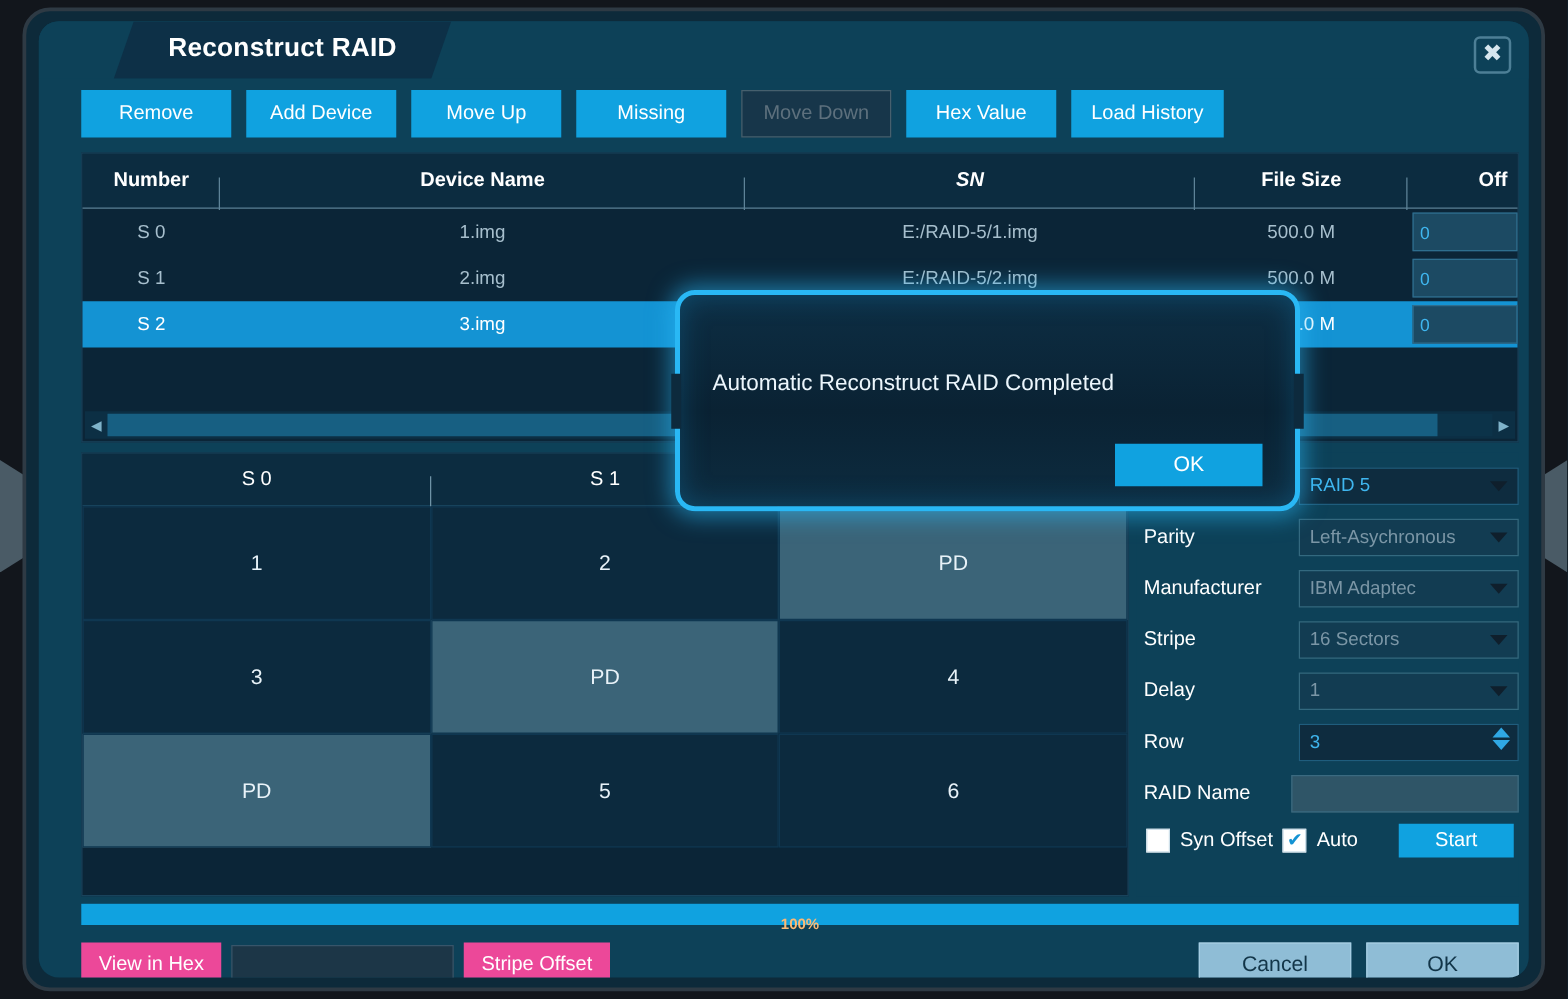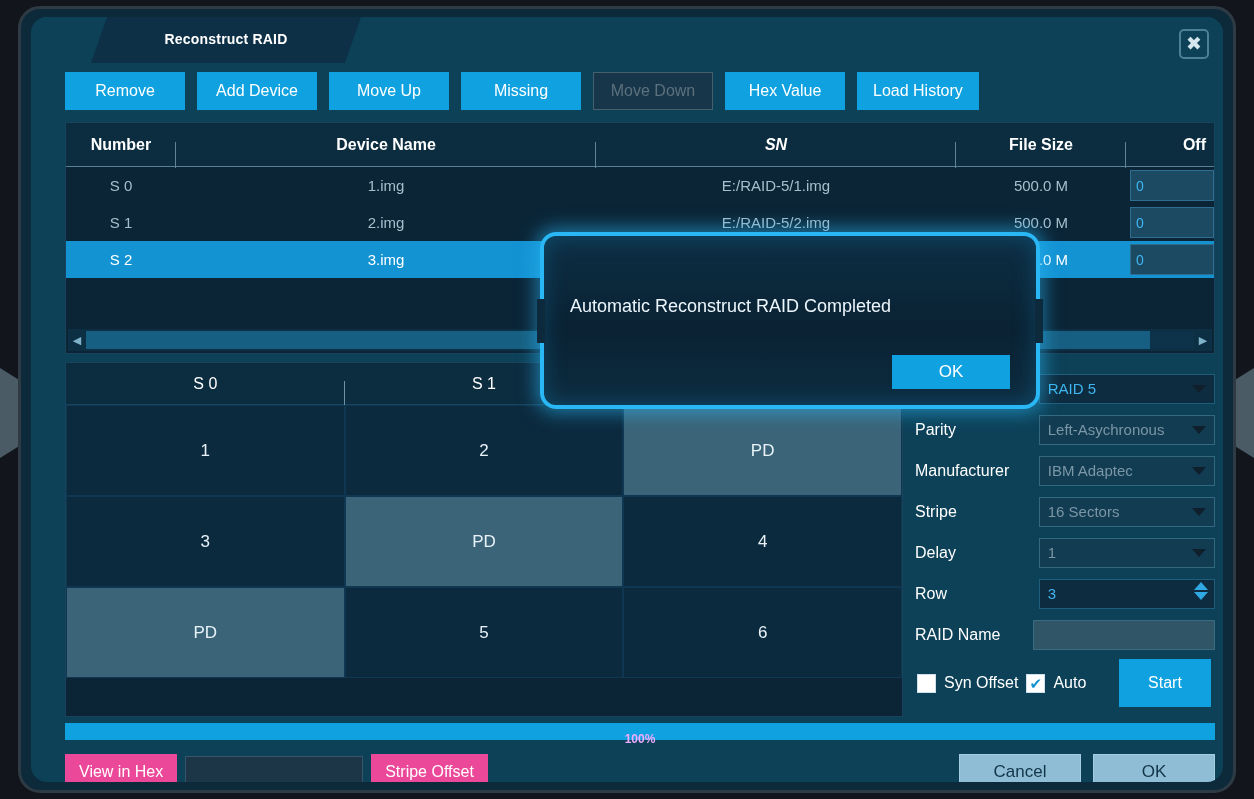--- a/index.html
+++ b/index.html
@@ -48,21 +48,21 @@
     position: relative;
     height: 46px;
     background: #0d4158;
   }
   .tab {
     position: absolute;
     left: 60px; top: 0px;
     width: 270px; height: 46px;
     background: #0d3047;
     color: #ffffff;
-    font-size: 14px; font-weight: bold;
+    font-size: 21px; font-weight: bold;
     display: flex; align-items: center; justify-content: center;
     clip-path: polygon(16px 0, 100% 0, calc(100% - 16px) 100%, 0 100%);
     letter-spacing: .2px;
     padding-bottom: 2px;
   }
   .close-btn {
     position: absolute;
     right: 14px; top: 12px;
     width: 30px; height: 30px;
     border: 2px solid #4d7f96;
@@ -266,21 +266,21 @@
     width: 19px; height: 19px;
     background: #ffffff;
     border: 1px solid #cfe0ea;
     display: flex; align-items: center; justify-content: center;
     font-size: 15px; color: #1493d3; line-height: 1;
     cursor: pointer;
   }
   .cb-label { color: #ffffff; font-size: 16px; }
   .start-btn {
     margin-left: auto; margin-right: 4px;
-    width: 92px; height: 48px;
+    width: 92px; height: 27px;
     background: #10a2e0; color: #ffffff;
     font-size: 16px;
     display: flex; align-items: center; justify-content: center;
     cursor: pointer;
     text-align: center;
   }
 
   
   .progress {
     position: absolute;
@@ -290,21 +290,21 @@
   }
   .progress-fill {
     position: absolute; left: 0; top: 0;
     height: 17px; width: 100%;
     background: #10a2e0;
   }
   .progress-text {
     position: absolute; left: 0; top: 0;
     width: 100%; height: 31px;
     display: flex; align-items: center; justify-content: center;
-    color: #f0abfc; font-size: 12px; font-weight: bold;
+    color: #fdba74; font-size: 12px; font-weight: bold;
   }
 
   
   .bottom {
     position: absolute;
     left: 34px; top: 735px;
     width: 1150px; height: 40px;
     display: flex; align-items: center;
   }
   .bb-btn {

